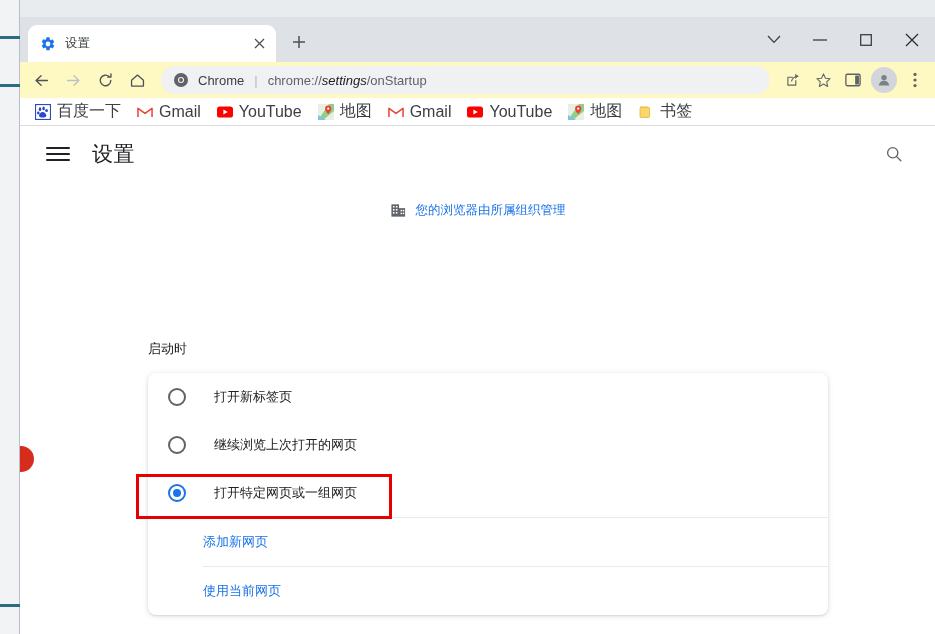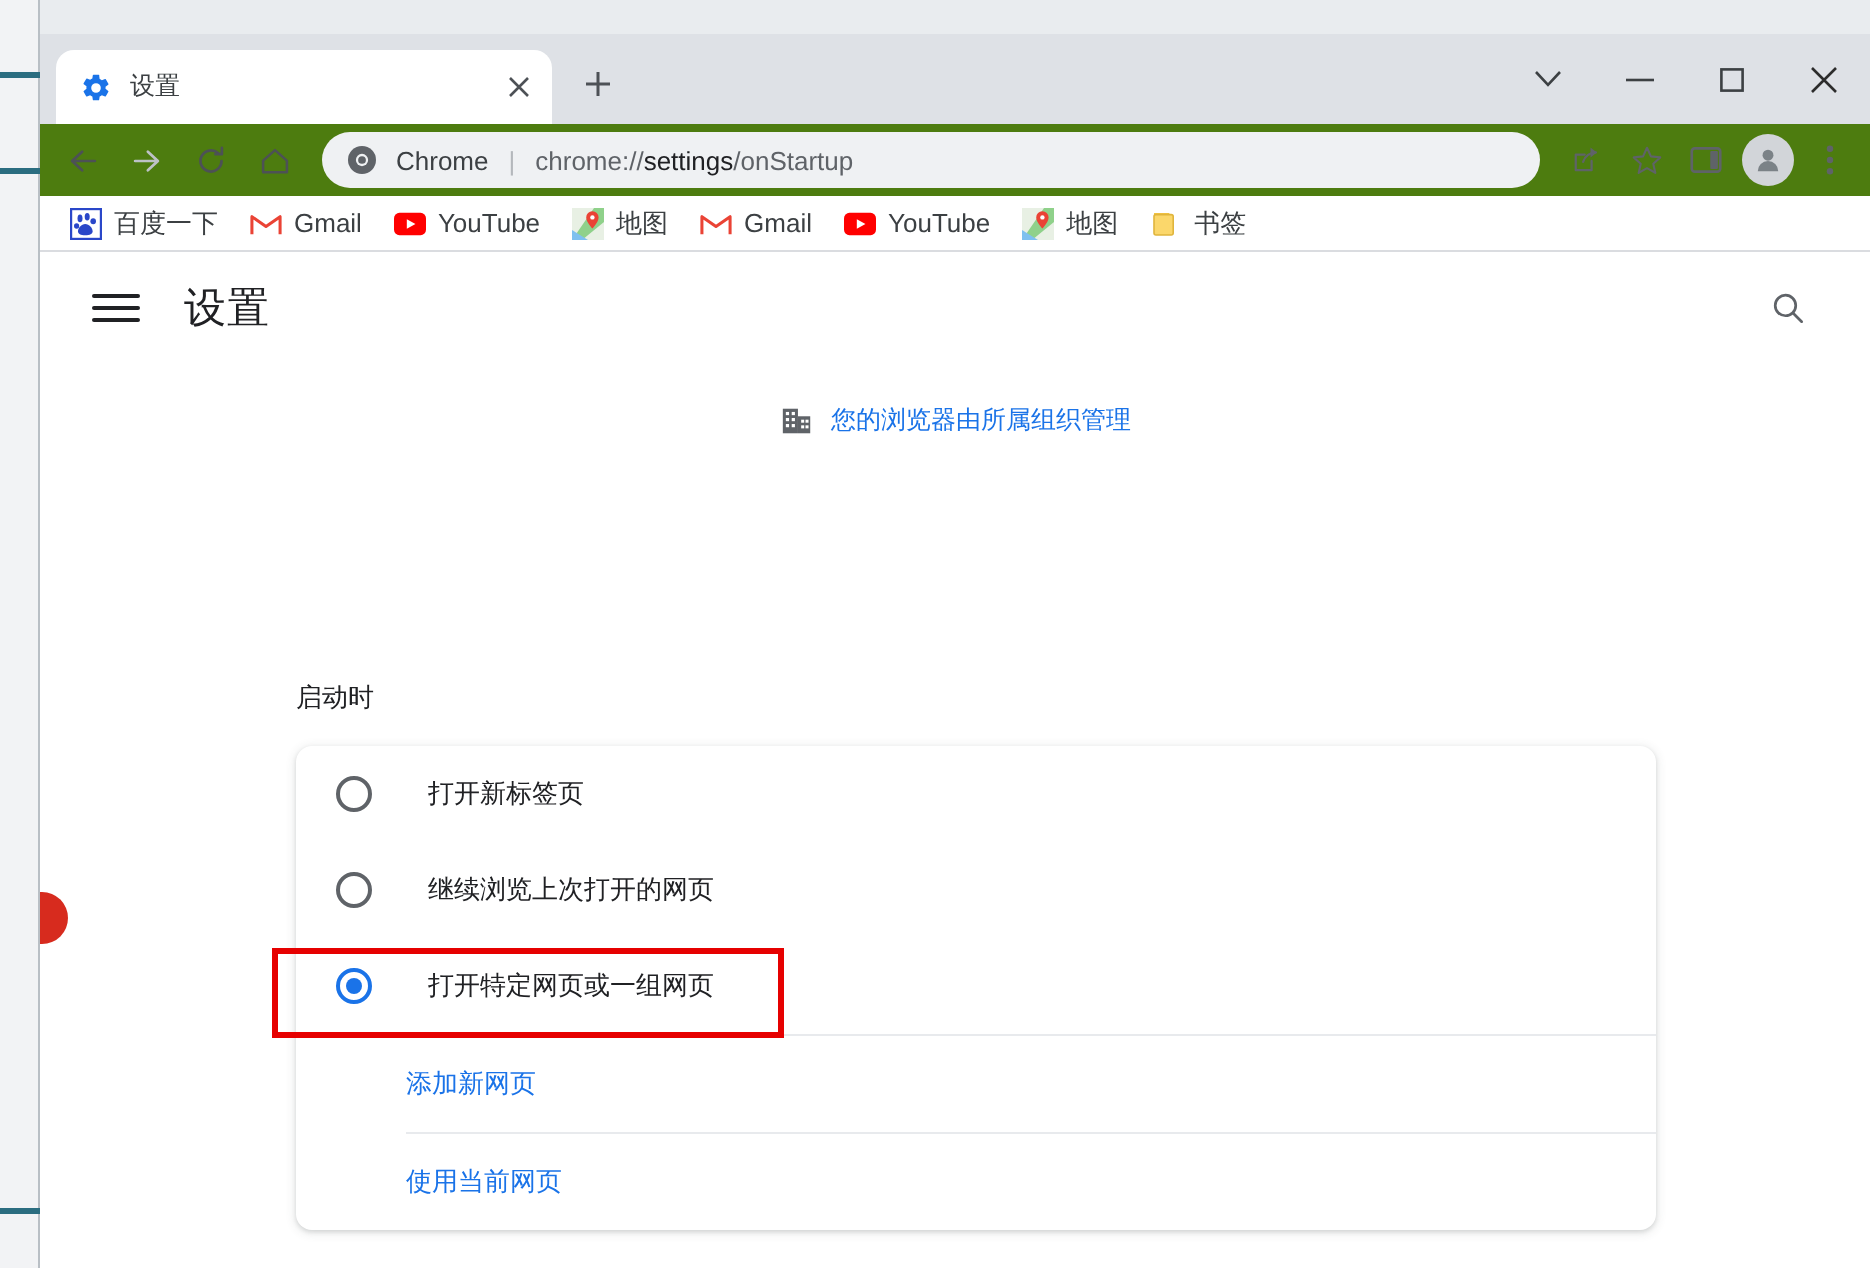--- a/index.html
+++ b/index.html
@@ -77,21 +77,21 @@
   .win-btn {
     width: 46px; height: 44px;
     display: flex; align-items: center; justify-content: center;
     color: #3c4043;
   }
   .win-btn.close-btn svg { stroke: #2c2c2c; }
 
   
   #toolbar {
     height: 36px;
-    background: #4d7c0f;
+    background: #fef9c3;
     display: flex; align-items: center;
     padding: 0 6px 0 6px;
     gap: 2px;
   }
   .nav-btn {
     width: 30px; height: 30px;
     display: flex; align-items: center; justify-content: center;
     border-radius: 50%;
     color: #5f6368;
   }
@@ -108,21 +108,21 @@
     min-width: 0;
   }
   .omni-sep {
     color: #b4b8bc; font-size: 13px; padding: 0 1px;
   }
   .omni-chrome-label { font-size: 13px; color: #3c4043; white-space: nowrap; }
   .omni-url {
     font-size: 13px; color: #5f6368; white-space: nowrap;
     overflow: hidden; text-overflow: ellipsis;
   }
-  .omni-url b { color: #202124; font-weight: 400; }
+  .omni-url b { color: #202124; font-weight: 400; font-style: italic; }
   .tb-icon {
     width: 28px; height: 28px;
     display: flex; align-items: center; justify-content: center;
     color: #5f6368; border-radius: 50%;
   }
   .avatar-btn {
     width: 26px; height: 26px; border-radius: 50%;
     background: #d2d5d9;
     display: flex; align-items: center; justify-content: center;
     margin: 0 2px;
@@ -133,21 +133,21 @@
     height: 28px;
     background: #fff;
     display: flex; align-items: center;
     padding: 0 8px;
     gap: 2px;
     border-bottom: 1px solid #dadce0;
   }
   .bm {
     display: flex; align-items: center; gap: 6px;
     padding: 3px 7px; border-radius: 4px;
-    font-size: 13px; color: #3c4043; white-space: nowrap;
+    font-size: 16px; color: #3c4043; white-space: nowrap;
   }
   .bm-ico { width: 16px; height: 16px; flex: none; display: block; }
 
   
   #settings-page {
     position: relative;
     height: 519px;
     background: #fff;
     overflow: hidden;
   }

